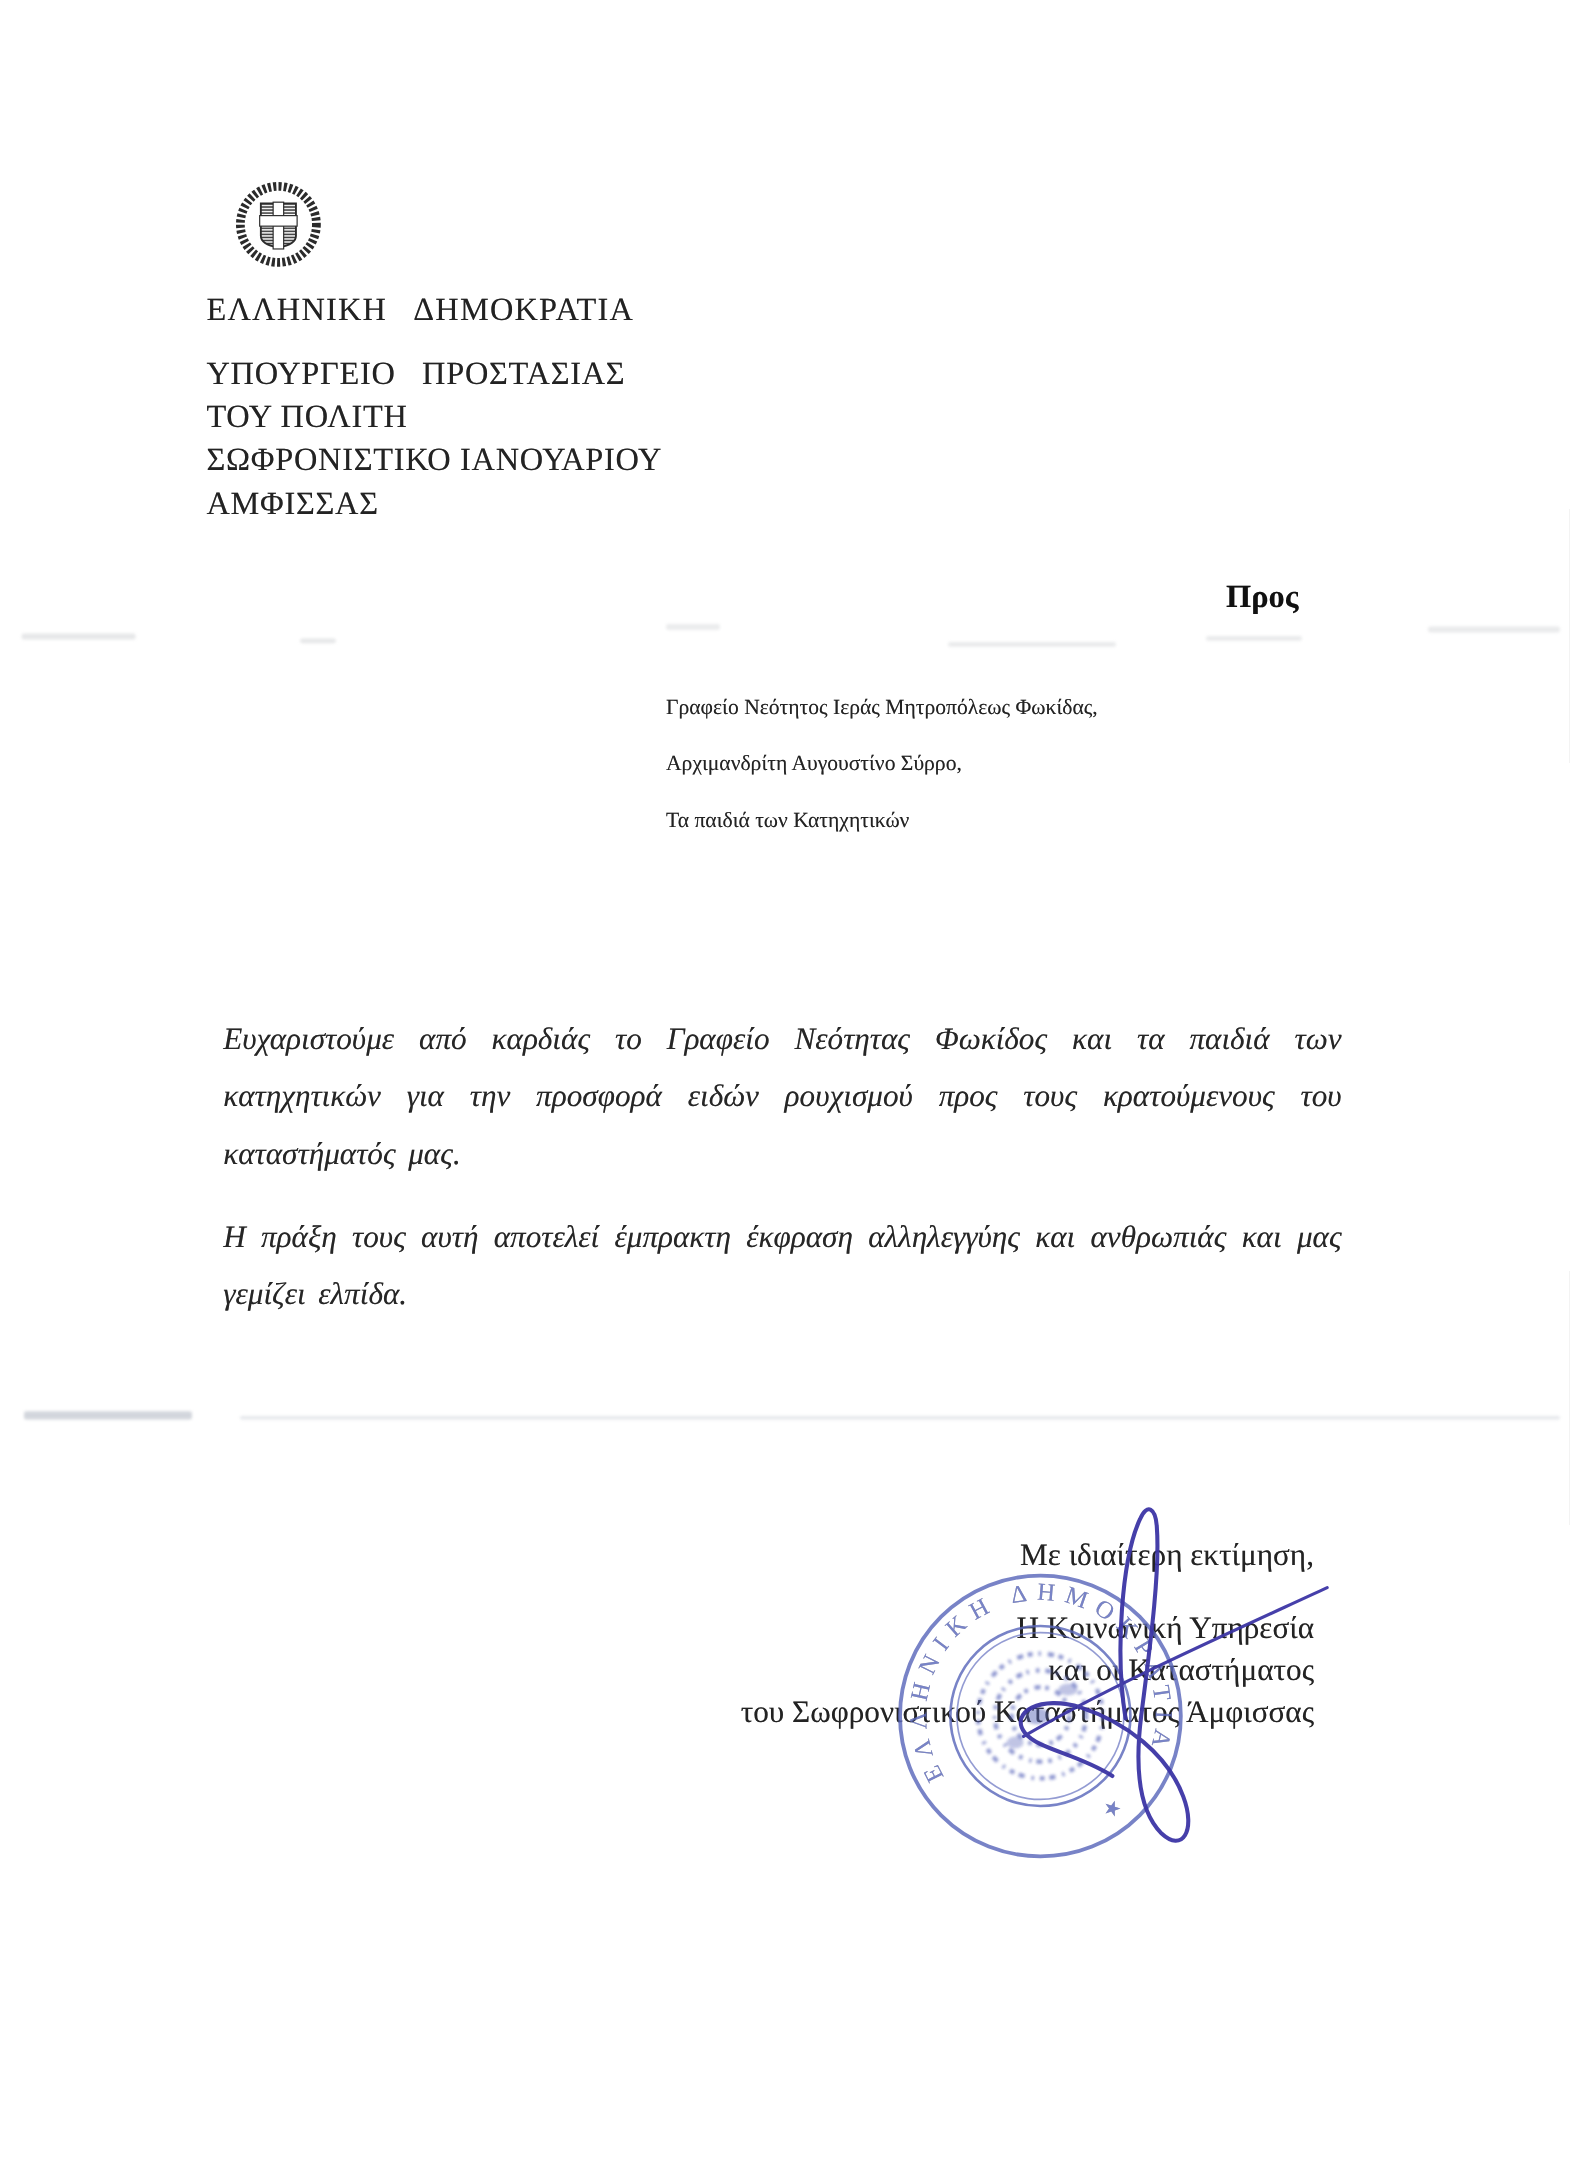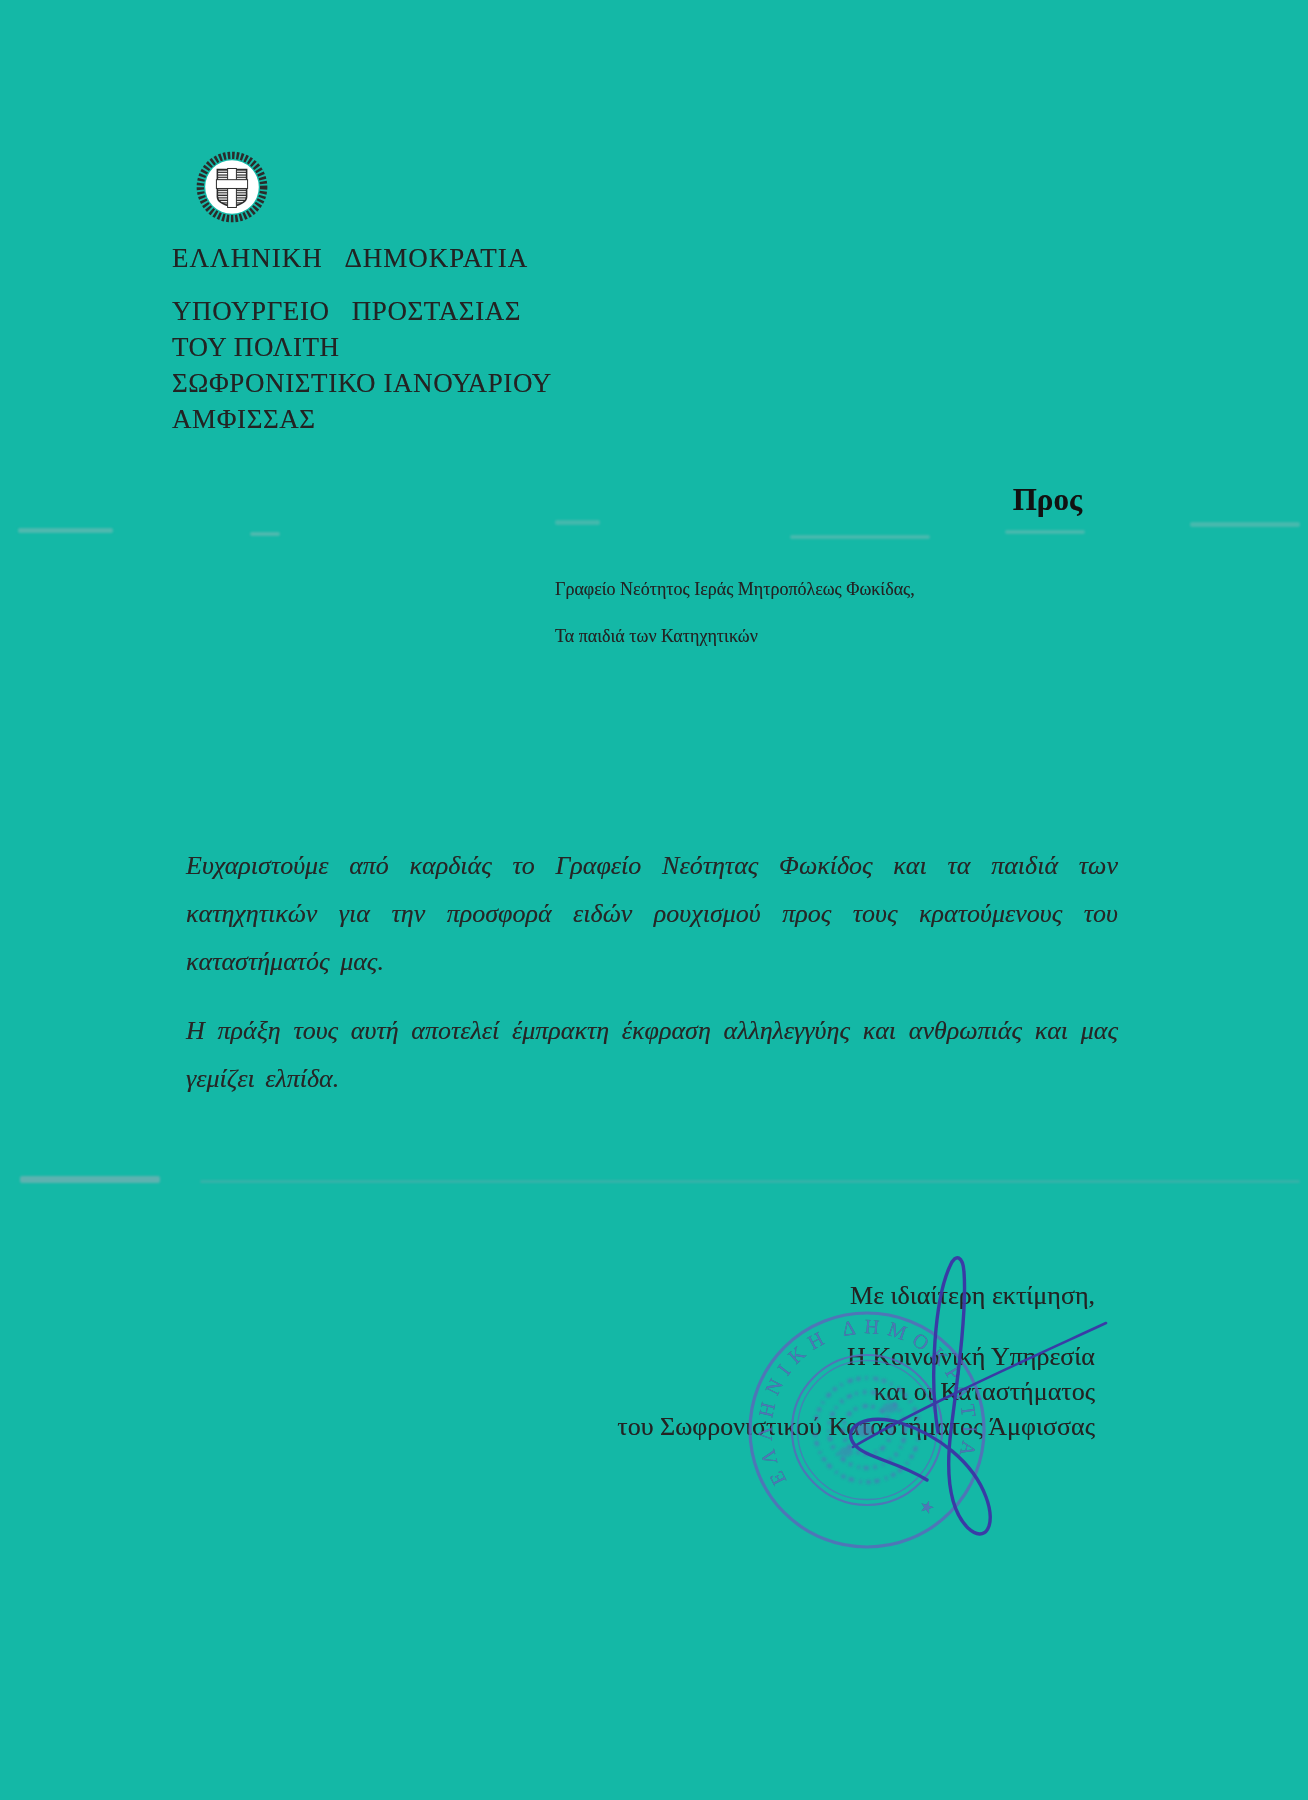--- a/index.html
+++ b/index.html
@@ -1,19 +1,19 @@
 <!DOCTYPE html>
 <html lang="el"><head>
 <meta charset="utf-8">
 <style>
   html,body{margin:0;padding:0;background:#e8e8e8;}
   .page{
     position:relative;
     width:1308px;height:1800px;
-    background:#14b8a6;
+    background:#ffffff;
     overflow:hidden;
     font-family:"Liberation Serif","DejaVu Serif",serif;
     color:#1e1e1e;
   }
   .pre{white-space:pre;}
   
   .emblem{position:absolute;left:193px;top:146px;width:78px;height:82px;}
   .hdr-republic{
     position:absolute;left:172px;top:243px;
     font-size:27px;letter-spacing:1px;color:#222;
@@ -21,21 +21,21 @@
   .hdr-block{
     position:absolute;left:172px;top:293px;
     font-size:27px;line-height:36px;letter-spacing:0.6px;color:#232323;
   }
   .dateline{
     position:absolute;left:722px;top:350px;
     font-size:26px;letter-spacing:0.4px;color:#232323;
   }
   .pros{
     position:absolute;right:226px;top:482px;
-    font-size:31px;font-weight:bold;color:#111;
+    font-size:27px;font-weight:bold;color:#111;
   }
   .recipients{
     position:absolute;left:555px;top:566px;width:560px;
     font-size:18px;line-height:47px;text-align:left;color:#232323;
   }
   .body-text{
     position:absolute;left:186px;top:842px;width:932px;
     font-size:26px;line-height:48px;
     text-align:justify;word-spacing:4px;color:#262626;font-style:italic;
   }
@@ -85,20 +85,21 @@
     <div class="pre">ΥΠΟΥΡΓΕΙΟ   ΠΡΟΣΤΑΣΙΑΣ</div>
     <div class="pre">ΤΟΥ ΠΟΛΙΤΗ</div>
     <div class="pre">ΣΩΦΡΟΝΙΣΤΙΚΟ ΙΑΝΟΥΑΡΙΟΥ</div>
     <div class="pre">ΑΜΦΙΣΣΑΣ</div>
   </div>
 
 
   <div class="pros">Προς</div>
   <div class="recipients">
     <div>Γραφείο Νεότητος Ιεράς Μητροπόλεως Φωκίδας,</div>
+    <div>Αρχιμανδρίτη Αυγουστίνο Σύρρο,</div>
     <div>Τα παιδιά των Κατηχητικών</div>
   </div>
 
   <div class="body-text">
     <p>Ευχαριστούμε  από  καρδιάς  το  Γραφείο  Νεότητας  Φωκίδος  και  τα  παιδιά  των κατηχητικών  για  την  προσφορά  ειδών  ρουχισμού  προς  τους  κρατούμενους  του καταστήματός μας.</p>
     <p>Η πράξη τους αυτή αποτελεί έμπρακτη έκφραση αλληλεγγύης και ανθρωπιάς και μας γεμίζει ελπίδα.</p>
   </div>
 
   <div class="closing">
     <div class="salut">Με ιδιαίτερη εκτίμηση,</div>

